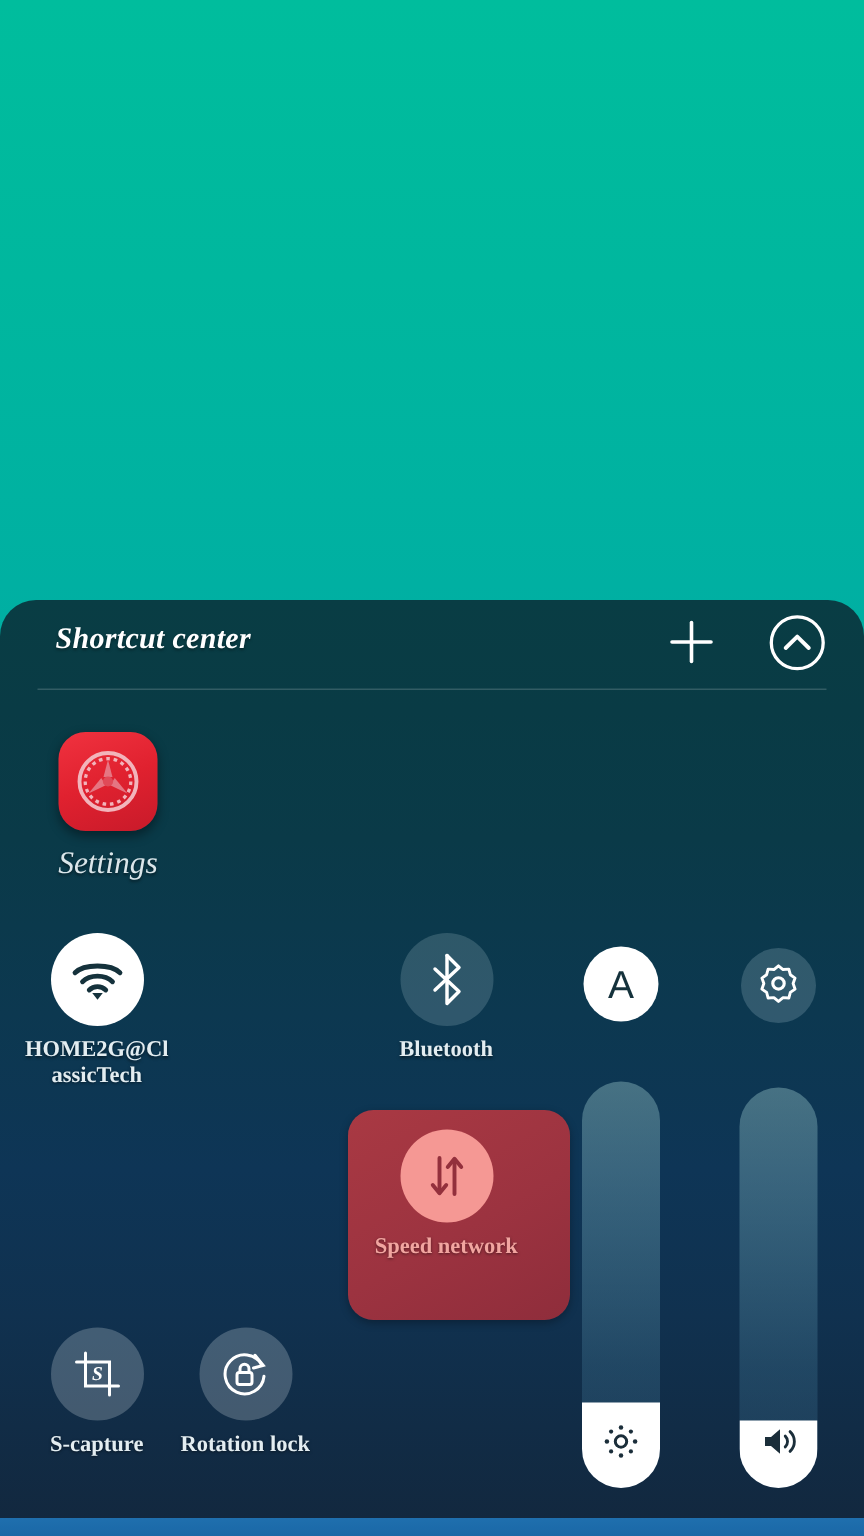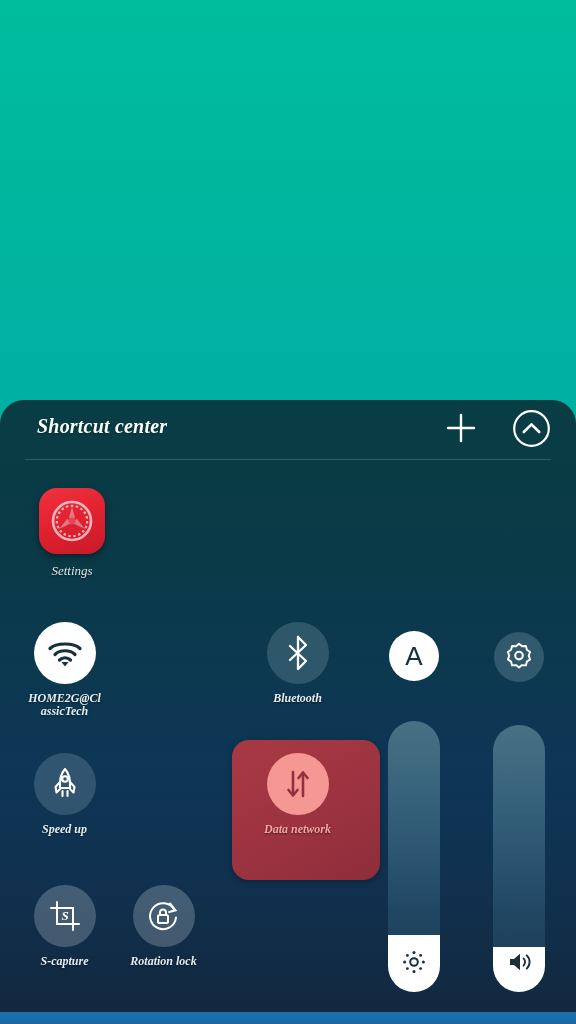--- a/index.html
+++ b/index.html
@@ -62,21 +62,21 @@
   }
   .app-item{ position:absolute; width:110px; text-align:center; }
   .app-icon{
     width:66px; height:66px; margin:0 auto;
     border-radius:18px;
     background:linear-gradient(160deg,#f0323f 0%,#e0212f 50%,#c81a2a 100%);
     box-shadow:0 3px 7px rgba(0,0,0,.4);
     display:flex; align-items:center; justify-content:center;
   }
   .app-label{
-    margin-top:9px; font-size:13px; font-style:italic;
+    margin-top:9px; font-size:21px; font-style:italic;
     color:#dbe6ea; text-shadow:0 1px 2px rgba(0,0,0,.5);
   }
 
   
   .tile{
     position:absolute; width:115px; text-align:center;
   }
   .tile-hl{
     position:absolute; border-radius:17px;
     background:linear-gradient(150deg,#a93943 0%,#9c3340 55%,#8f2d3b 100%);
@@ -86,21 +86,21 @@
     width:62px; height:62px; margin:0 auto;
     border-radius:50%;
     background:rgba(190,214,221,.20);
     display:flex; align-items:center; justify-content:center;
     position:relative;
   }
   .tile-circle.lighter{ background:rgba(205,214,222,.27); }
   .tile-circle.active{ background:#ffffff; }
   .tile-circle.danger{ background:#f59894; }
   .tile-label{
-    margin-top:8px; font-size:12px; font-style:italic; font-weight:bold;
+    margin-top:8px; font-size:15px; font-weight:bold;
     color:#e3edf1; line-height:1.12;
     text-shadow:0 1px 2px rgba(0,0,0,.5);
   }
   .tile-label.danger{ color:#f2a5a0; }
 
   
   .mini-btn{
     position:absolute; width:50px; height:50px; border-radius:50%;
     display:flex; align-items:center; justify-content:center;
   }
@@ -186,49 +186,35 @@
       <svg width="26" height="36" viewBox="0 0 26 36">
         <g fill="none" stroke="#ffffff" stroke-width="2.3" stroke-linejoin="round" stroke-linecap="round">
           <path d="M13 2 L13 34 L21 26 L5 11"></path>
           <path d="M13 2 L21 10 L5 25"></path>
         </g>
       </svg>
     </div>
     <div class="tile-label">Bluetooth</div>
   </div>
 
-  <div class="tile" style="left:7px; top:353px;">
-    <div class="tile-circle">
-      <svg width="28" height="34" viewBox="0 0 28 34">
-        <g fill="none" stroke="#ffffff" stroke-width="2.1" stroke-linejoin="round" stroke-linecap="round">
-          <path d="M14 2 C18.5 7, 19.5 14, 19 21 H9 C8.5 14, 9.5 7, 14 2 Z"></path>
-          <path d="M9 15 L4.5 20 L5.5 25.5 L9 22"></path>
-          <path d="M19 15 L23.5 20 L22.5 25.5 L19 22"></path>
-          <path d="M11.5 24 L11.5 29 M16.5 24 L16.5 29"></path>
-          <circle cx="14" cy="12" r="2.8"></circle>
-        </g>
-      </svg>
-    </div>
-    <div class="tile-label">Speed up</div>
-  </div>
 
 
   <div class="tile-hl" style="left:232px; top:340px; width:148px; height:140px;"></div>
   <div class="tile" style="left:240px; top:353px;">
     <div class="tile-circle danger">
       <svg width="28" height="32" viewBox="0 0 28 32">
         <g fill="none" stroke="#93303c" stroke-width="2.6" stroke-linecap="round" stroke-linejoin="round">
           <path d="M9 4 V27"></path>
           <path d="M4.5 22 L9 27.5 L13.5 22"></path>
           <path d="M19 28 V5"></path>
           <path d="M14.5 10 L19 4.5 L23.5 10"></path>
         </g>
       </svg>
     </div>
-    <div class="tile-label danger">Data network</div>
+    <div class="tile-label danger">Speed network</div>
   </div>
 
   <div class="tile" style="left:7px; top:485px;">
     <div class="tile-circle lighter">
       <svg width="32" height="32" viewBox="0 0 32 32">
         <g fill="none" stroke="#ffffff" stroke-width="2" stroke-linecap="round">
           <path d="M8 2 V24 H30"></path>
           <path d="M2 8 H24 V30"></path>
         </g>
         <text x="16" y="20" font-family="Liberation Serif, serif" font-size="13" font-weight="bold" font-style="italic" fill="#ffffff" text-anchor="middle">S</text>

